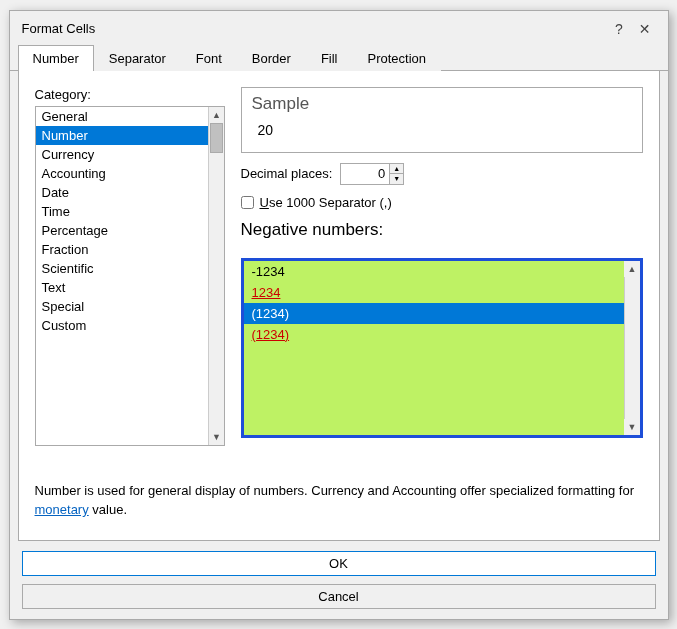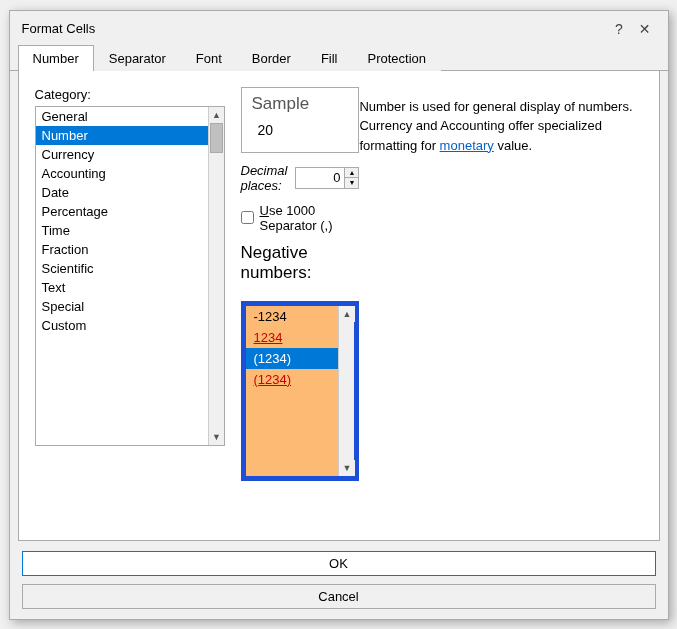--- a/index.html
+++ b/index.html
@@ -73,21 +73,21 @@
       z-index: 1;
     }
     .content {
       background: #fff;
       margin: 0 8px;
       border: 1px solid #aaa;
       border-top: none;
       flex: 1;
       padding: 16px;
       display: flex;
-      flex-direction: row;
+      flex-direction: column;
     }
     .main-area {
       display: flex;
       gap: 16px;
       flex: 1;
     }
     .left-panel {
       width: 190px;
       flex-shrink: 0;
     }
@@ -149,21 +149,20 @@
       font-size: 14px;
       padding: 4px 6px;
     }
     .decimal-row {
       display: flex;
       align-items: center;
       gap: 8px;
     }
     .decimal-label {
       font-size: 13px;
-      font-style: italic;
     }
     .spinner-wrap {
       display: flex;
       align-items: center;
     }
     .spinner-input {
       width: 50px;
       border: 1px solid #aaa;
       padding: 2px 4px;
       font-size: 13px;
@@ -198,23 +197,23 @@
     }
     .checkbox-row input[type="checkbox"] {
       width: 13px;
       height: 13px;
     }
     .section-label {
       font-size: 17px;
       margin-bottom: 18px;
     }
     .neg-list-wrap {
-      border: 5px solid #1d4ed8;
+      border: 3px solid #1d4ed8;
       position: relative;
-      background: #fdba74;
+      background: #bef264;
       flex: 1;
       min-height: 180px;
       display: flex;
     }
     .neg-list {
       flex: 1;
       overflow-y: auto;
     }
     .neg-item {
       padding: 3px 8px;
@@ -289,22 +288,22 @@
 
       <div class="left-panel">
         <div class="label">Category:</div>
         <div class="category-list" style="position:relative;">
           <div class="category-list-inner" style="width: calc(100% - 16px);">
             <div class="cat-item">General</div>
             <div class="cat-item selected">Number</div>
             <div class="cat-item">Currency</div>
             <div class="cat-item">Accounting</div>
             <div class="cat-item">Date</div>
+            <div class="cat-item">Time</div>
             <div class="cat-item">Percentage</div>
-            <div class="cat-item">Time</div>
             <div class="cat-item">Fraction</div>
             <div class="cat-item">Scientific</div>
             <div class="cat-item">Text</div>
             <div class="cat-item">Special</div>
             <div class="cat-item">Custom</div>
           </div>
 
           <div style="position:absolute;right:0;top:0;width:16px;height:100%;background:#f0f0f0;border-left:1px solid #ccc;display:flex;flex-direction:column;">
             <button class="scroll-arrow">▲</button>
             <div style="flex:1;position:relative;">

